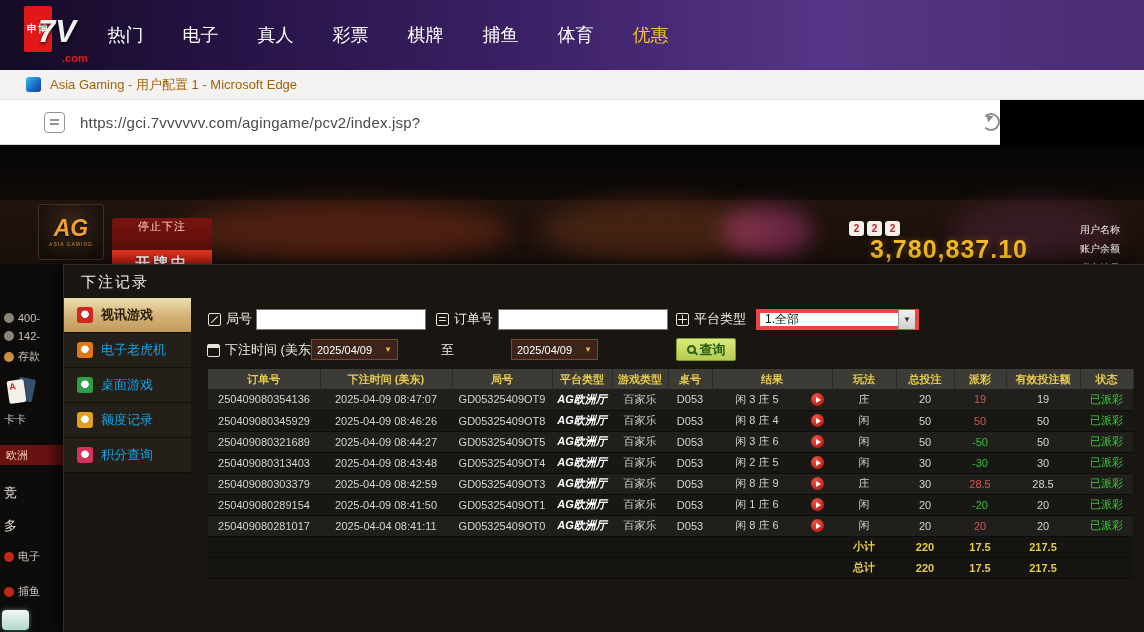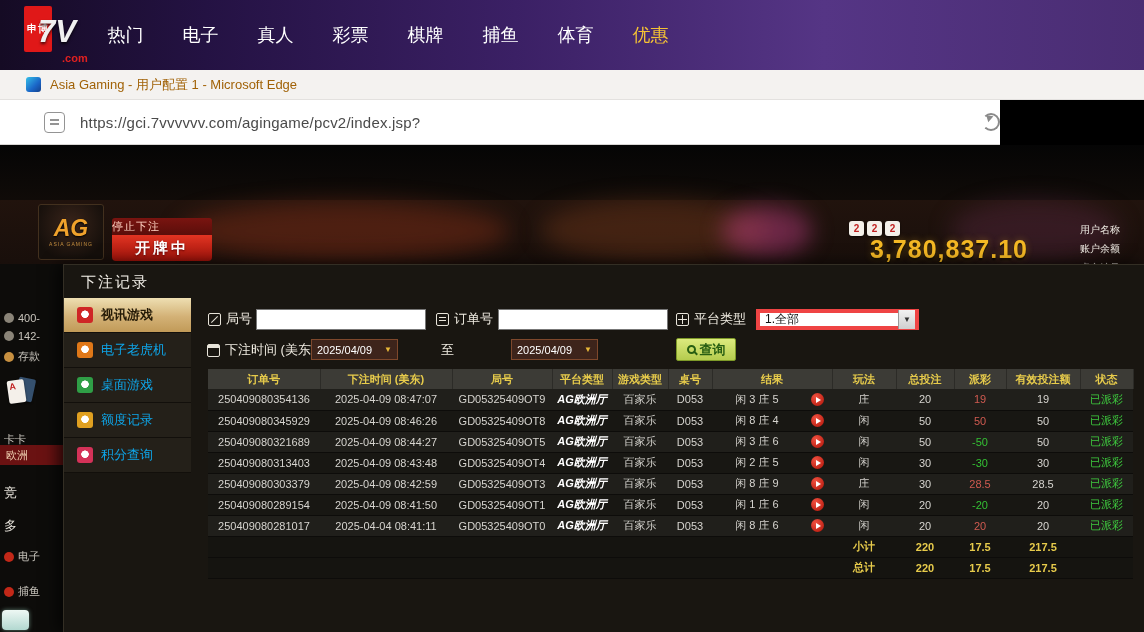--- a/index.html
+++ b/index.html
@@ -46,22 +46,22 @@
   .b2{left:540px;top:0;width:230px;height:60px;background:rgba(130,62,30,.38)}
   .b3{left:722px;top:6px;width:90px;height:50px;background:rgba(215,70,150,.42)}
   .b4{left:950px;top:0;width:170px;height:60px;background:rgba(95,42,70,.38)}
 
   .ag-logo{position:absolute;left:38px;top:4px;width:66px;height:56px;border:1px solid #42301e;border-radius:3px;
     background:radial-gradient(circle at 50% 35%,#39241a,#150f0b 78%);display:flex;flex-direction:column;
     align-items:center;justify-content:center;gap:1px}
   .ag-main{font-size:23px;font-weight:bold;font-style:italic;color:#f0a22c;text-shadow:0 1px 2px #000;line-height:1}
   .ag-sub{font-size:5px;letter-spacing:1px;color:#c89040}
   .stopbet{position:absolute;left:112px;top:18px;width:100px;cursor:default}
-  .stopbet-top{height:17px;background:linear-gradient(180deg,#7a1410,#5a0e0a);color:#ffd2c2;font-size:11px;
-    line-height:17px;border-radius:3px 3px 0 0;letter-spacing:1px}
+  .stopbet-top{height:32px;background:linear-gradient(180deg,#7a1410,#5a0e0a);color:#ffd2c2;font-size:11px;
+    text-align:center;line-height:17px;border-radius:3px 3px 0 0;letter-spacing:1px}
   .stopbet-main{height:26px;background:linear-gradient(180deg,#e23422,#9c120a);color:#fff;font-size:15px;font-weight:bold;
     text-align:center;line-height:26px;border-radius:0 0 4px 4px;letter-spacing:3px;text-shadow:0 1px 2px #600}
   .dice{position:absolute;left:849px;top:21px;display:flex;gap:3px}
   .die{width:15px;height:15px;background:#f4f0ea;border-radius:3px;color:#c02020;font-size:10px;font-weight:bold;
     text-align:center;line-height:15px;box-shadow:0 1px 2px rgba(0,0,0,.65)}
   .balance{position:absolute;left:870px;top:35px;font-size:25px;font-weight:bold;color:#f4b824;letter-spacing:1px;
     text-shadow:0 0 7px rgba(244,184,36,.35),0 2px 2px #000;white-space:nowrap}
   .rinfo{position:absolute;left:1080px;top:20px;color:#f0ece4;font-size:10px;line-height:19px;white-space:nowrap}
 
   
@@ -213,21 +213,21 @@
         <span>142-</span>
       </div>
       <div class="qitem" style="top:85px">
         <span class="qdot gold"></span>
         <span>存款</span>
       </div>
       <div class="cards" style="top:112px">
         <span class="card back"></span>
         <span class="card front">A</span>
       </div>
-      <div class="qitem" style="top:168px">
+      <div class="qitem" style="top:148px">
         <span>卡卡</span>
       </div>
       <div class="euband" style="top:181px">
         <span>欧洲</span>
       </div>
       <div class="qitem qbig" style="top:220px">
         <span>竞</span>
       </div>
       <div class="qitem qbig" style="top:253px">
         <span>多</span>

